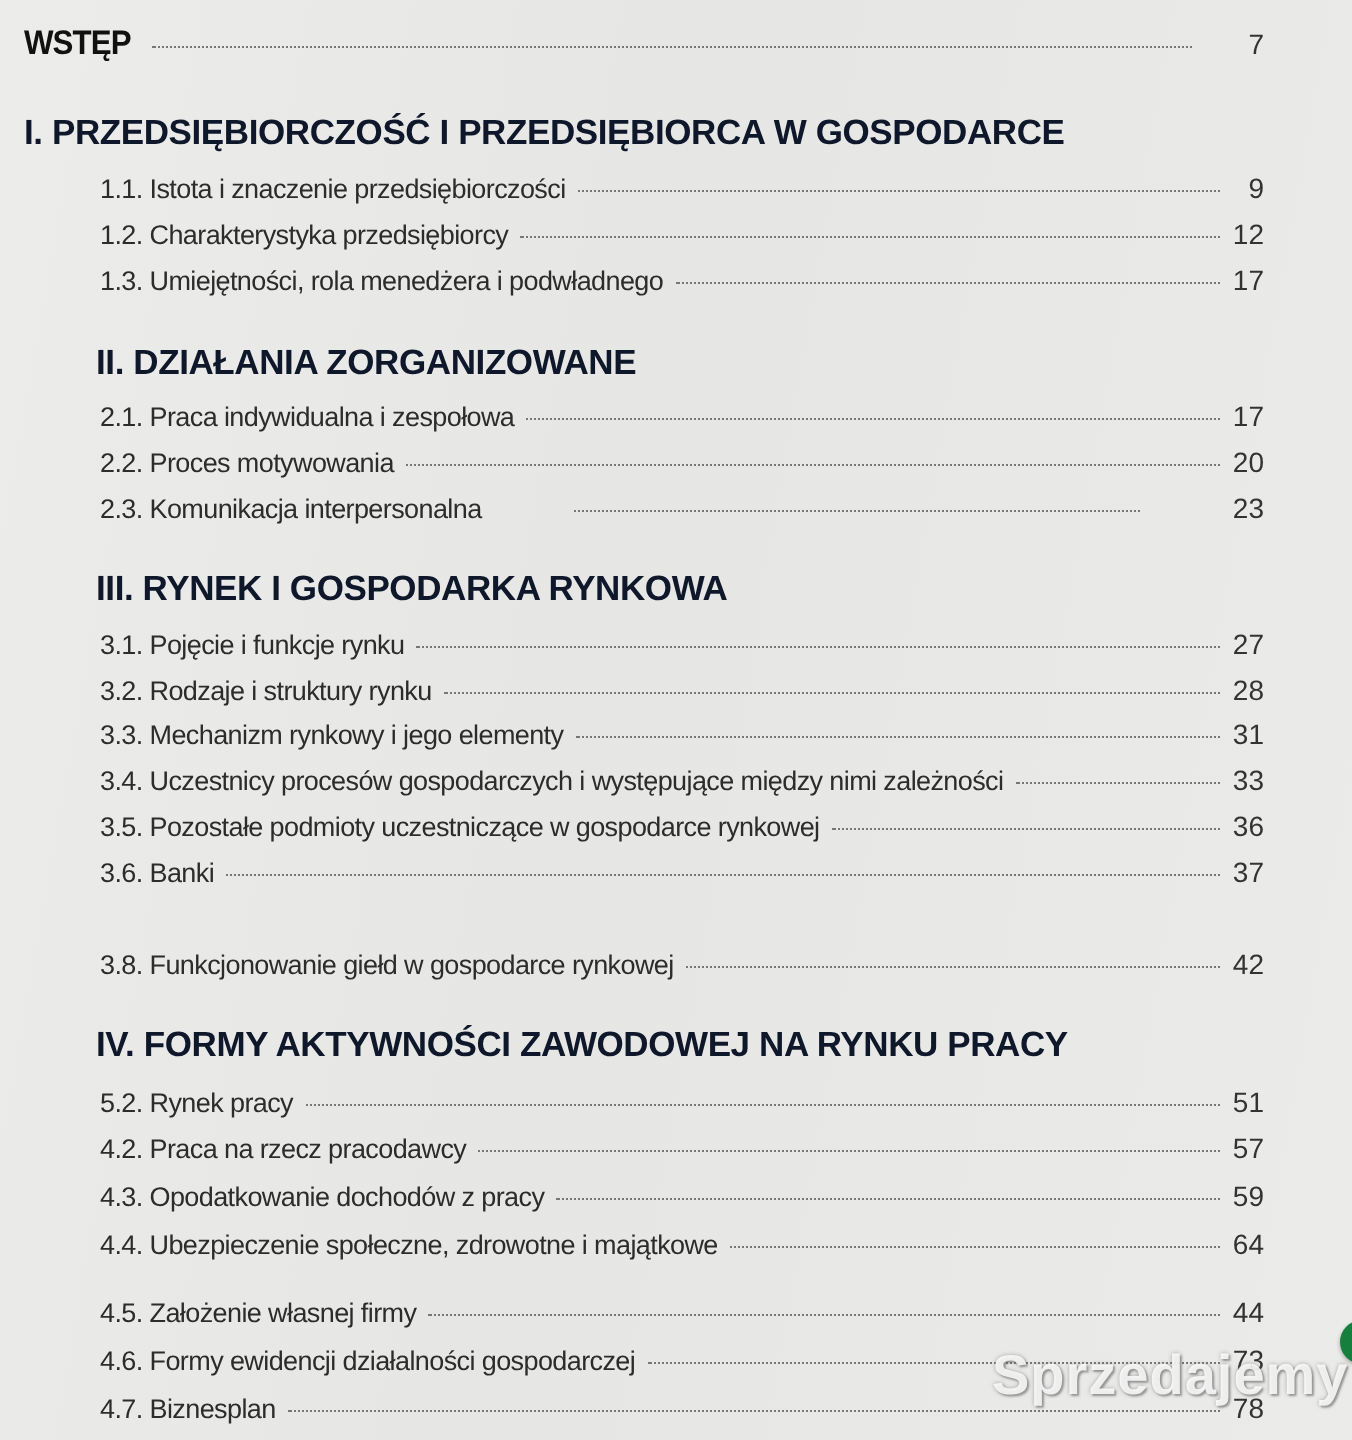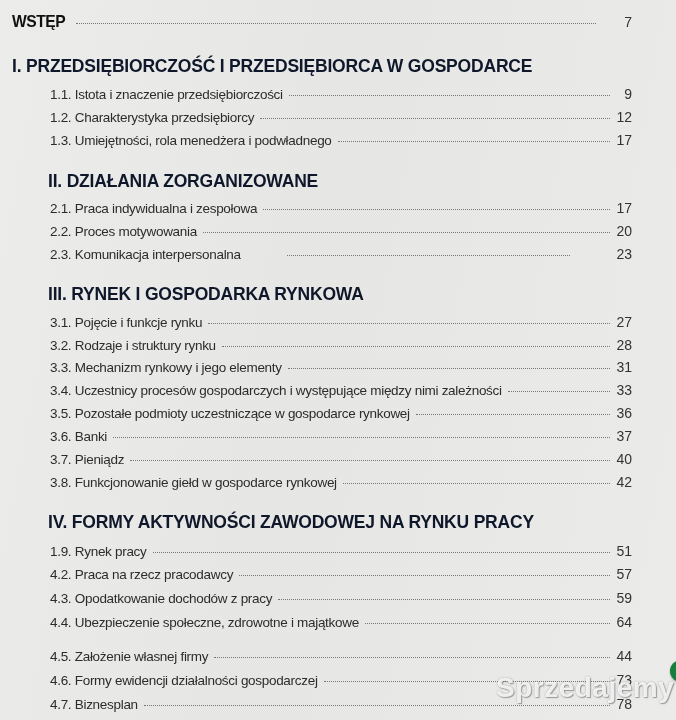--- a/index.html
+++ b/index.html
@@ -176,34 +176,29 @@
   <div class="row sub" style="top:405px;">
     <span class="label">3.5. Pozostałe podmioty uczestniczące w gospodarce rynkowej</span>
     <span class="leader"></span>
     <span class="pagenum">36</span>
   </div>
   <div class="row sub" style="top:428px;">
     <span class="label">3.6. Banki</span>
     <span class="leader"></span>
     <span class="pagenum">37</span>
   </div>
-  <div class="row sub" style="top:451px;">
-    <span class="label">3.7. Pieniądz</span>
-    <span class="leader"></span>
-    <span class="pagenum">40</span>
-  </div>
   <div class="row sub" style="top:474px;">
     <span class="label">3.8. Funkcjonowanie giełd w gospodarce rynkowej</span>
     <span class="leader"></span>
     <span class="pagenum">42</span>
   </div>
 
   <div class="chapter indented" style="top:512px;">IV. FORMY AKTYWNOŚCI ZAWODOWEJ NA RYNKU PRACY</div>
   <div class="row sub" style="top:543px;">
-    <span class="label">1.9. Rynek pracy</span>
+    <span class="label">5.2. Rynek pracy</span>
     <span class="leader"></span>
     <span class="pagenum">51</span>
   </div>
   <div class="row sub" style="top:566px;">
     <span class="label">4.2. Praca na rzecz pracodawcy</span>
     <span class="leader"></span>
     <span class="pagenum">57</span>
   </div>
   <div class="row sub" style="top:590px;">
     <span class="label">4.3. Opodatkowanie dochodów z pracy</span>

